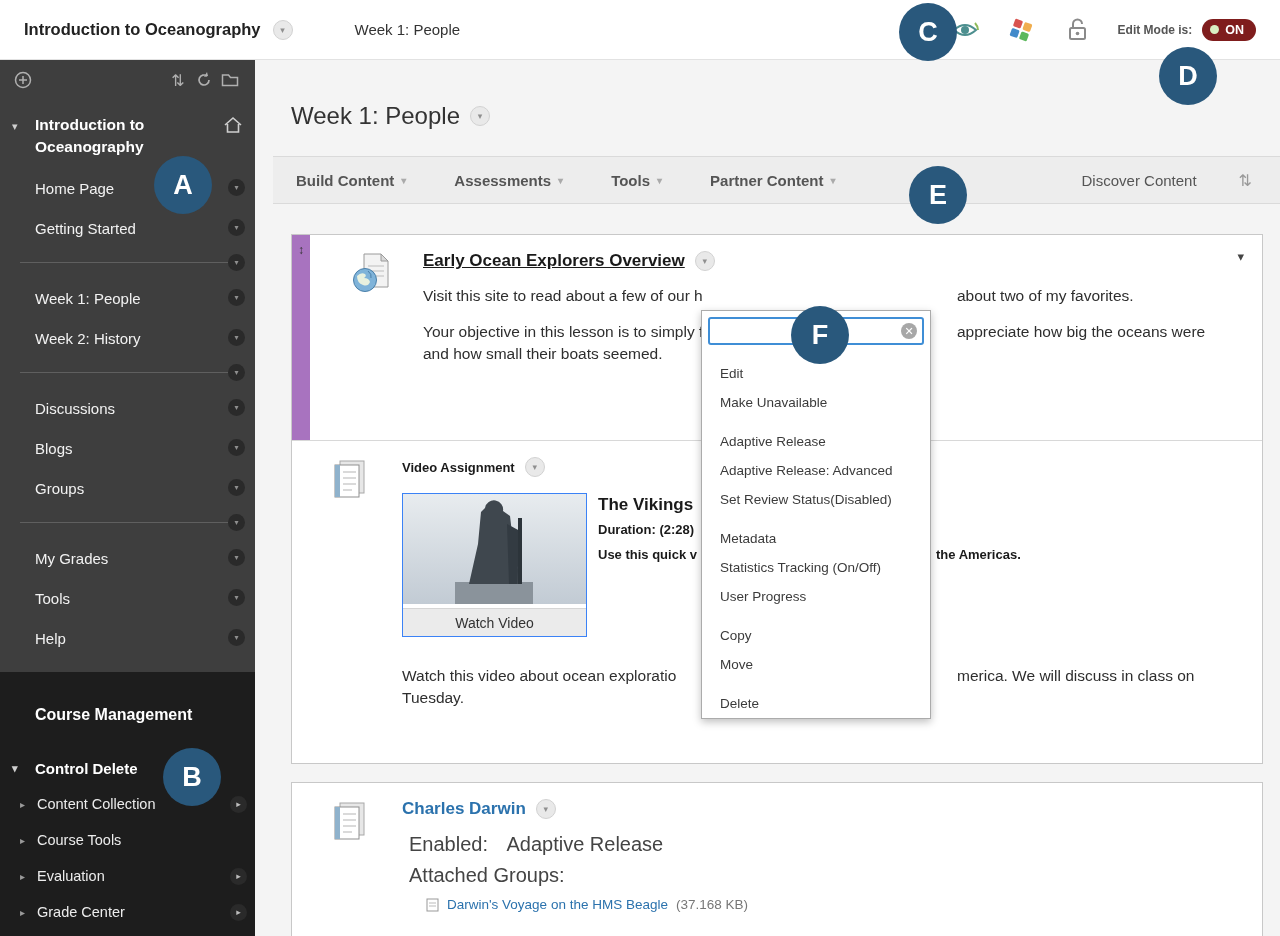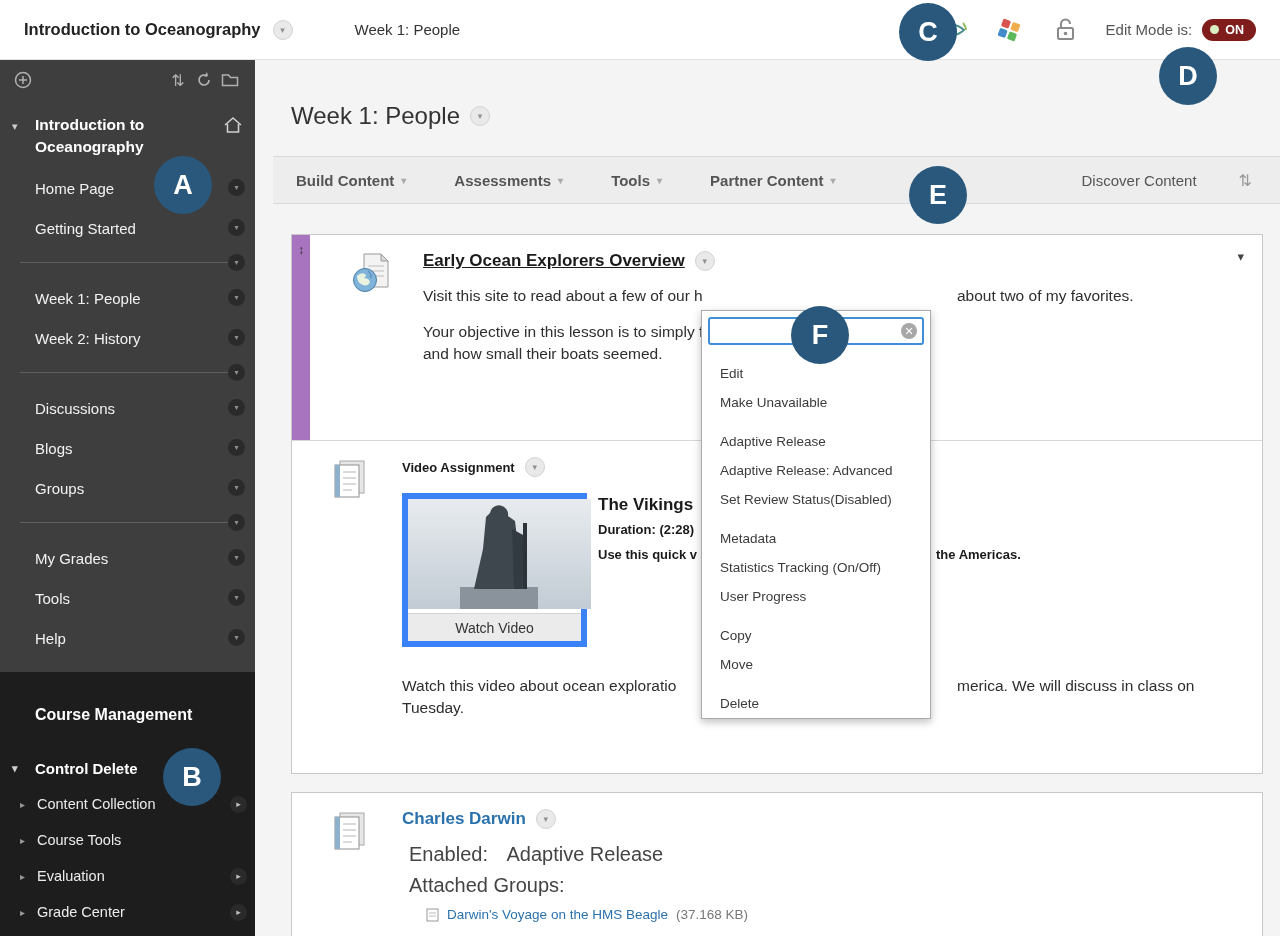--- a/index.html
+++ b/index.html
@@ -7,21 +7,21 @@
 
   
   .topbar { position:absolute; left:0; top:0; width:1280px; height:60px; background:#fff; border-bottom:1px solid #e2e2e2; display:flex; align-items:center; padding:0 24px; z-index:10; }
   .tb-title { font-weight:bold; font-size:16.5px; color:#222; }
   .lcircle { width:20px; height:20px; border-radius:50%; background:#e9e9e9; border:1px solid #d2d2d2; color:#8f8f8f; font-size:9px; display:inline-flex; align-items:center; justify-content:center; flex:0 0 auto; }
   .tb-chev { margin-left:12px; }
   .tb-breadcrumb { margin-left:62px; font-size:15px; color:#333; }
   .tb-right { margin-left:auto; display:flex; align-items:center; gap:26px; }
   .tb-icon { width:30px; height:26px; display:flex; align-items:center; justify-content:center; }
   .editmode { display:flex; align-items:center; gap:10px; }
-  .editmode-label { font-size:15px; color:#555; }
+  .editmode-label { font-size:12px; color:#555;font-weight:bold; }
   .pill { display:flex; align-items:center; gap:6px; background:#7f1d1d; border-radius:13px; padding:4px 12px 4px 8px; }
   .pill-dot { width:9px; height:9px; border-radius:50%; background:#d9efc2; }
   .pill-text { color:#fff; font-weight:bold; font-size:12.5px; }
 
   
   .sidebar { position:absolute; left:0; top:60px; width:255px; height:876px; background:#3e3e3e; color:#fff; display:flex; flex-direction:column; z-index:5; }
   .sb-tools { height:40px; display:flex; align-items:center; padding:0 12px 0 10px; }
   .sb-tools .grow { flex:1; }
   .sb-tool { width:26px; height:24px; display:flex; align-items:center; justify-content:center; color:#b0b0b0; font-size:16px; }
   .sb-course { position:relative; padding:14px 44px 10px 35px; }
@@ -64,21 +64,21 @@
   .item-title-row { display:flex; align-items:center; gap:10px; }
   .item-title { font-size:17px; font-weight:bold; color:#1a1a1a; text-decoration:underline; }
   .item-title-plain { font-size:13px; font-weight:bold; color:#1a1a1a; }
   .item-title-link { font-size:17px; font-weight:bold; color:#2b72ad; }
   .collapse-caret { position:absolute; right:18px; top:14px; color:#444; font-size:13px; }
   .para { margin-top:14px; font-size:15.5px; color:#2e2e2e; line-height:22px; }
   .occ { position:relative; height:22px; white-space:nowrap; }
   .frag-r { position:absolute; left:534px; top:0; white-space:nowrap; }
   .frag-r2 { position:absolute; left:530px; top:0; white-space:nowrap;padding-left:25px; }
   .media-row { display:flex; margin-top:16px; }
-  .thumb { width:185px; flex:0 0 185px; border:6px solid #3b82f6; }
+  .thumb { width:185px; flex:0 0 185px; border:1px solid #3b82f6; }
   .thumb-cap { height:28px; background:#ebebeb; border-top:1px solid #d5d5d5; display:flex; align-items:center; justify-content:center; font-size:14px; color:#333; }
   .meta { margin-left:11px; position:relative; font-size:13px; line-height:20px; }
   .meta-title { font-size:17px; font-weight:bold; color:#1a1a1a; margin-top:2px; }
   .meta-line { font-weight:bold; color:#1a1a1a; margin-top:5px; position:relative; height:20px; white-space:nowrap; }
   .frag-rm { position:absolute; left:338px; top:0; white-space:nowrap; font-weight:bold; }
   .detail-row { margin-top:14px; font-size:20px; color:#444; padding-left:7px; }
   .detail-label { margin-right:14px; }
   .file-row { margin-top:10px; padding-left:24px; display:flex; align-items:center; gap:8px; font-size:13.5px; }
   .file-link { color:#2b72ad; }
   .file-size { color:#777; }
@@ -305,20 +305,21 @@
         </div>
         <div class="para">
           <div class="occ">
             <span>Visit this site to read about a few of our h</span>
             <span class="frag-r">about two of my favorites.</span>
           </div>
         </div>
         <div class="para">
           <div class="occ">
             <span>Your objective in this lesson is to simply f</span>
+            <span class="frag-r">appreciate how big the oceans were</span>
           </div>
           <div>and how small their boats seemed.</div>
         </div>
       </div>
       <span class="collapse-caret">▾</span>
     </div>
 
     <div class="item item2">
       <div class="item-icon">
         <svg width="36" height="40" viewBox="0 0 36 40">

